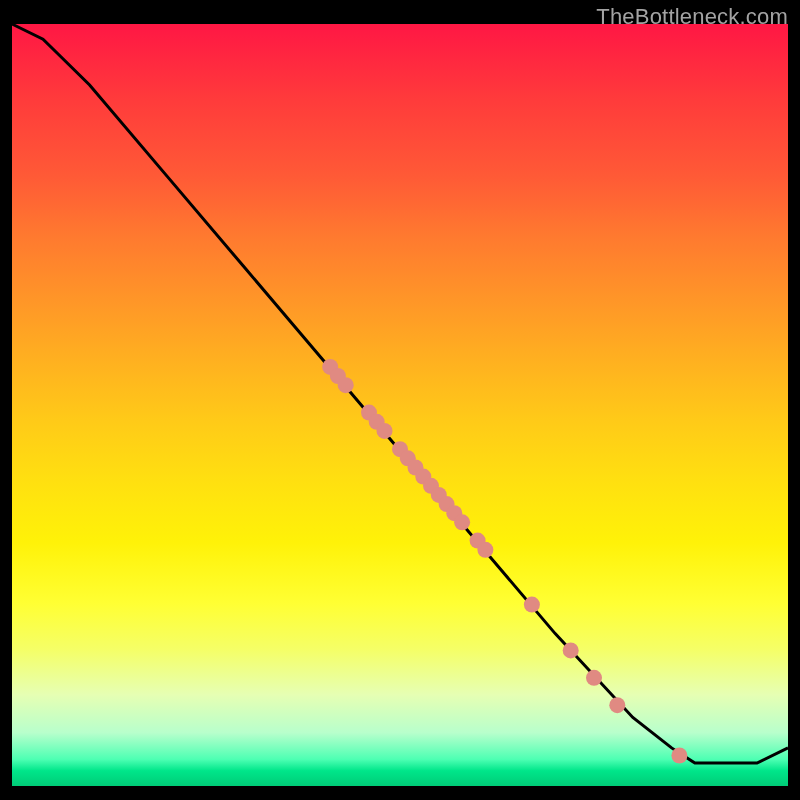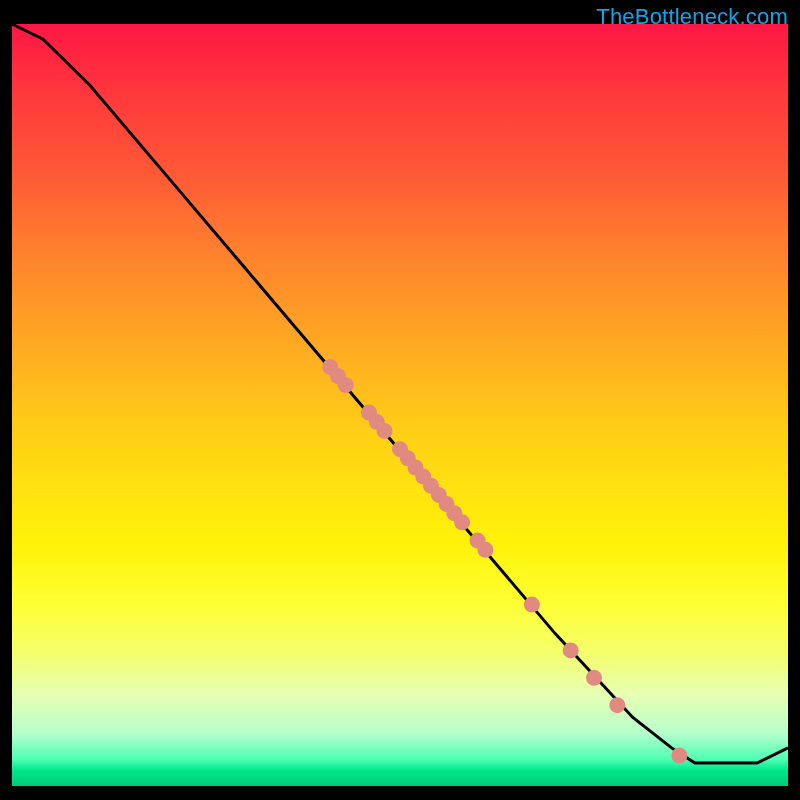--- a/index.html
+++ b/index.html
@@ -40,21 +40,21 @@
       #b8ffcc 93%,
       #4dffb3 96.5%,
       #00e68a 98%,
       #00cc77 100%
     );
   }
   .watermark {
     position: absolute;
     top: 4px;
     right: 12px;
-    color: #0ea5e9;
+    color: #a3a3a3;
     font-size: 22px;
     font-weight: 500;
     letter-spacing: 0.2px;
   }
   svg.curve {
     position: absolute;
     left: 12px;
     top: 24px;
     width: 776px;
     height: 762px;

